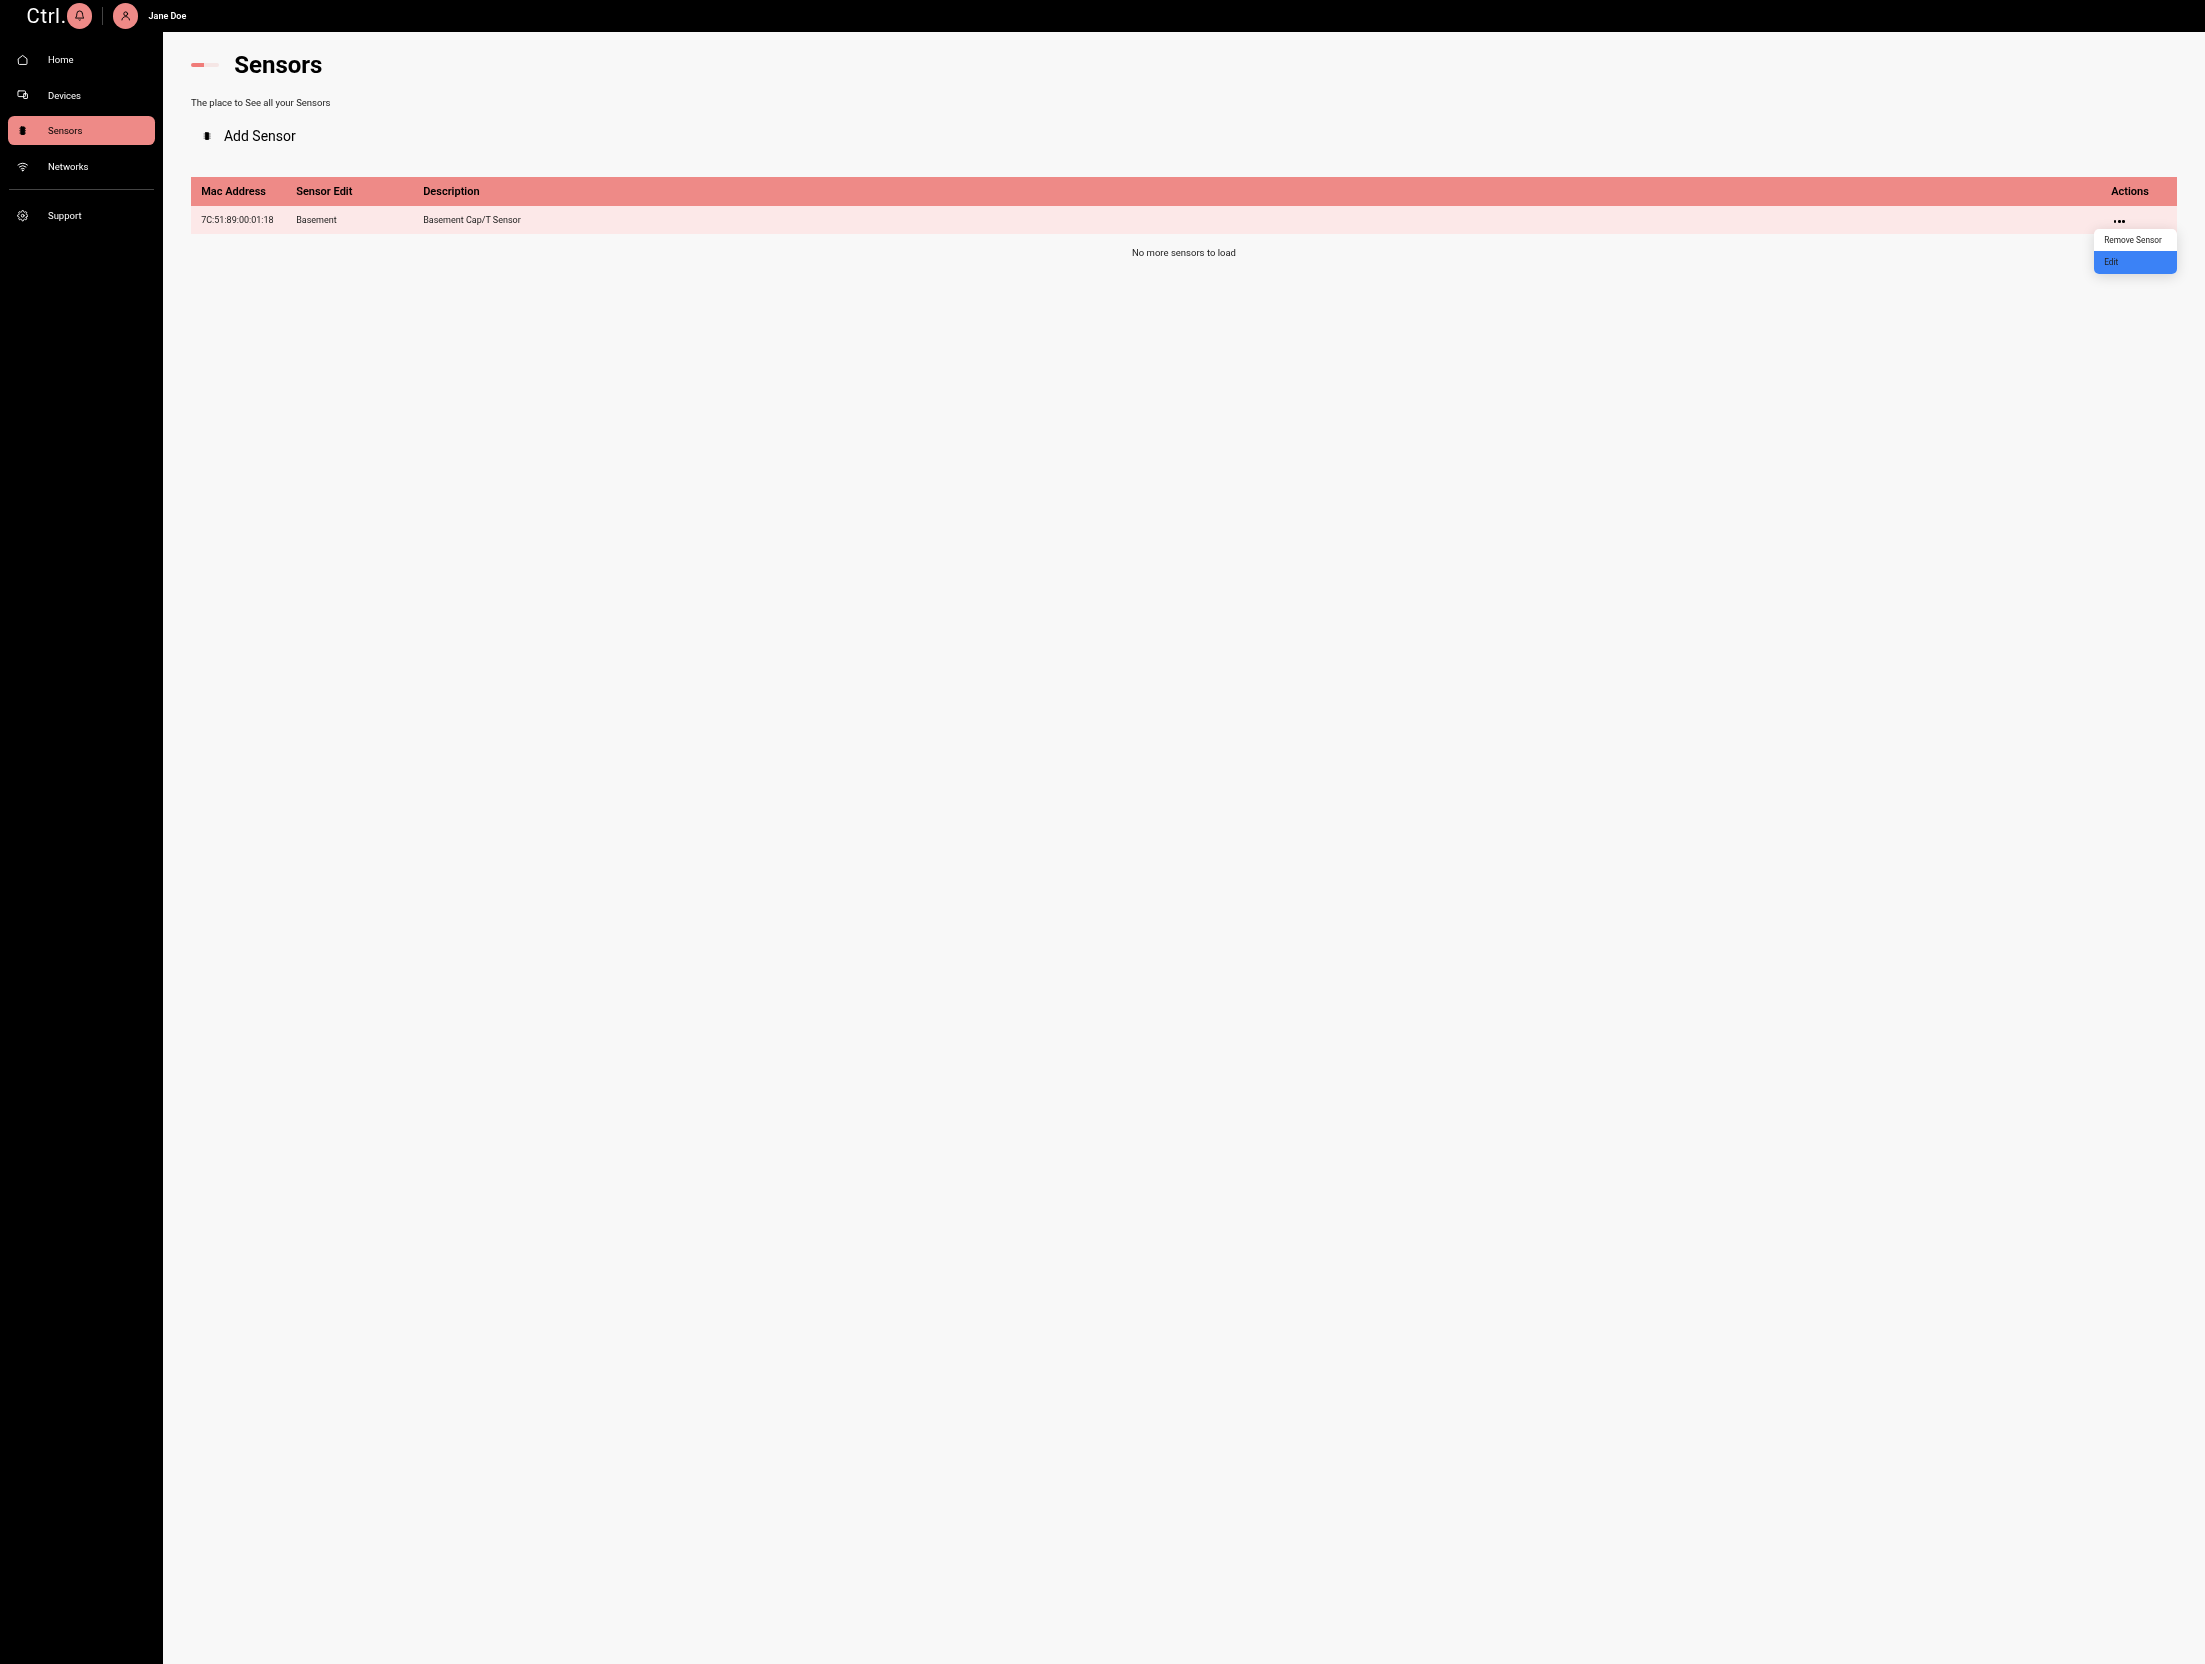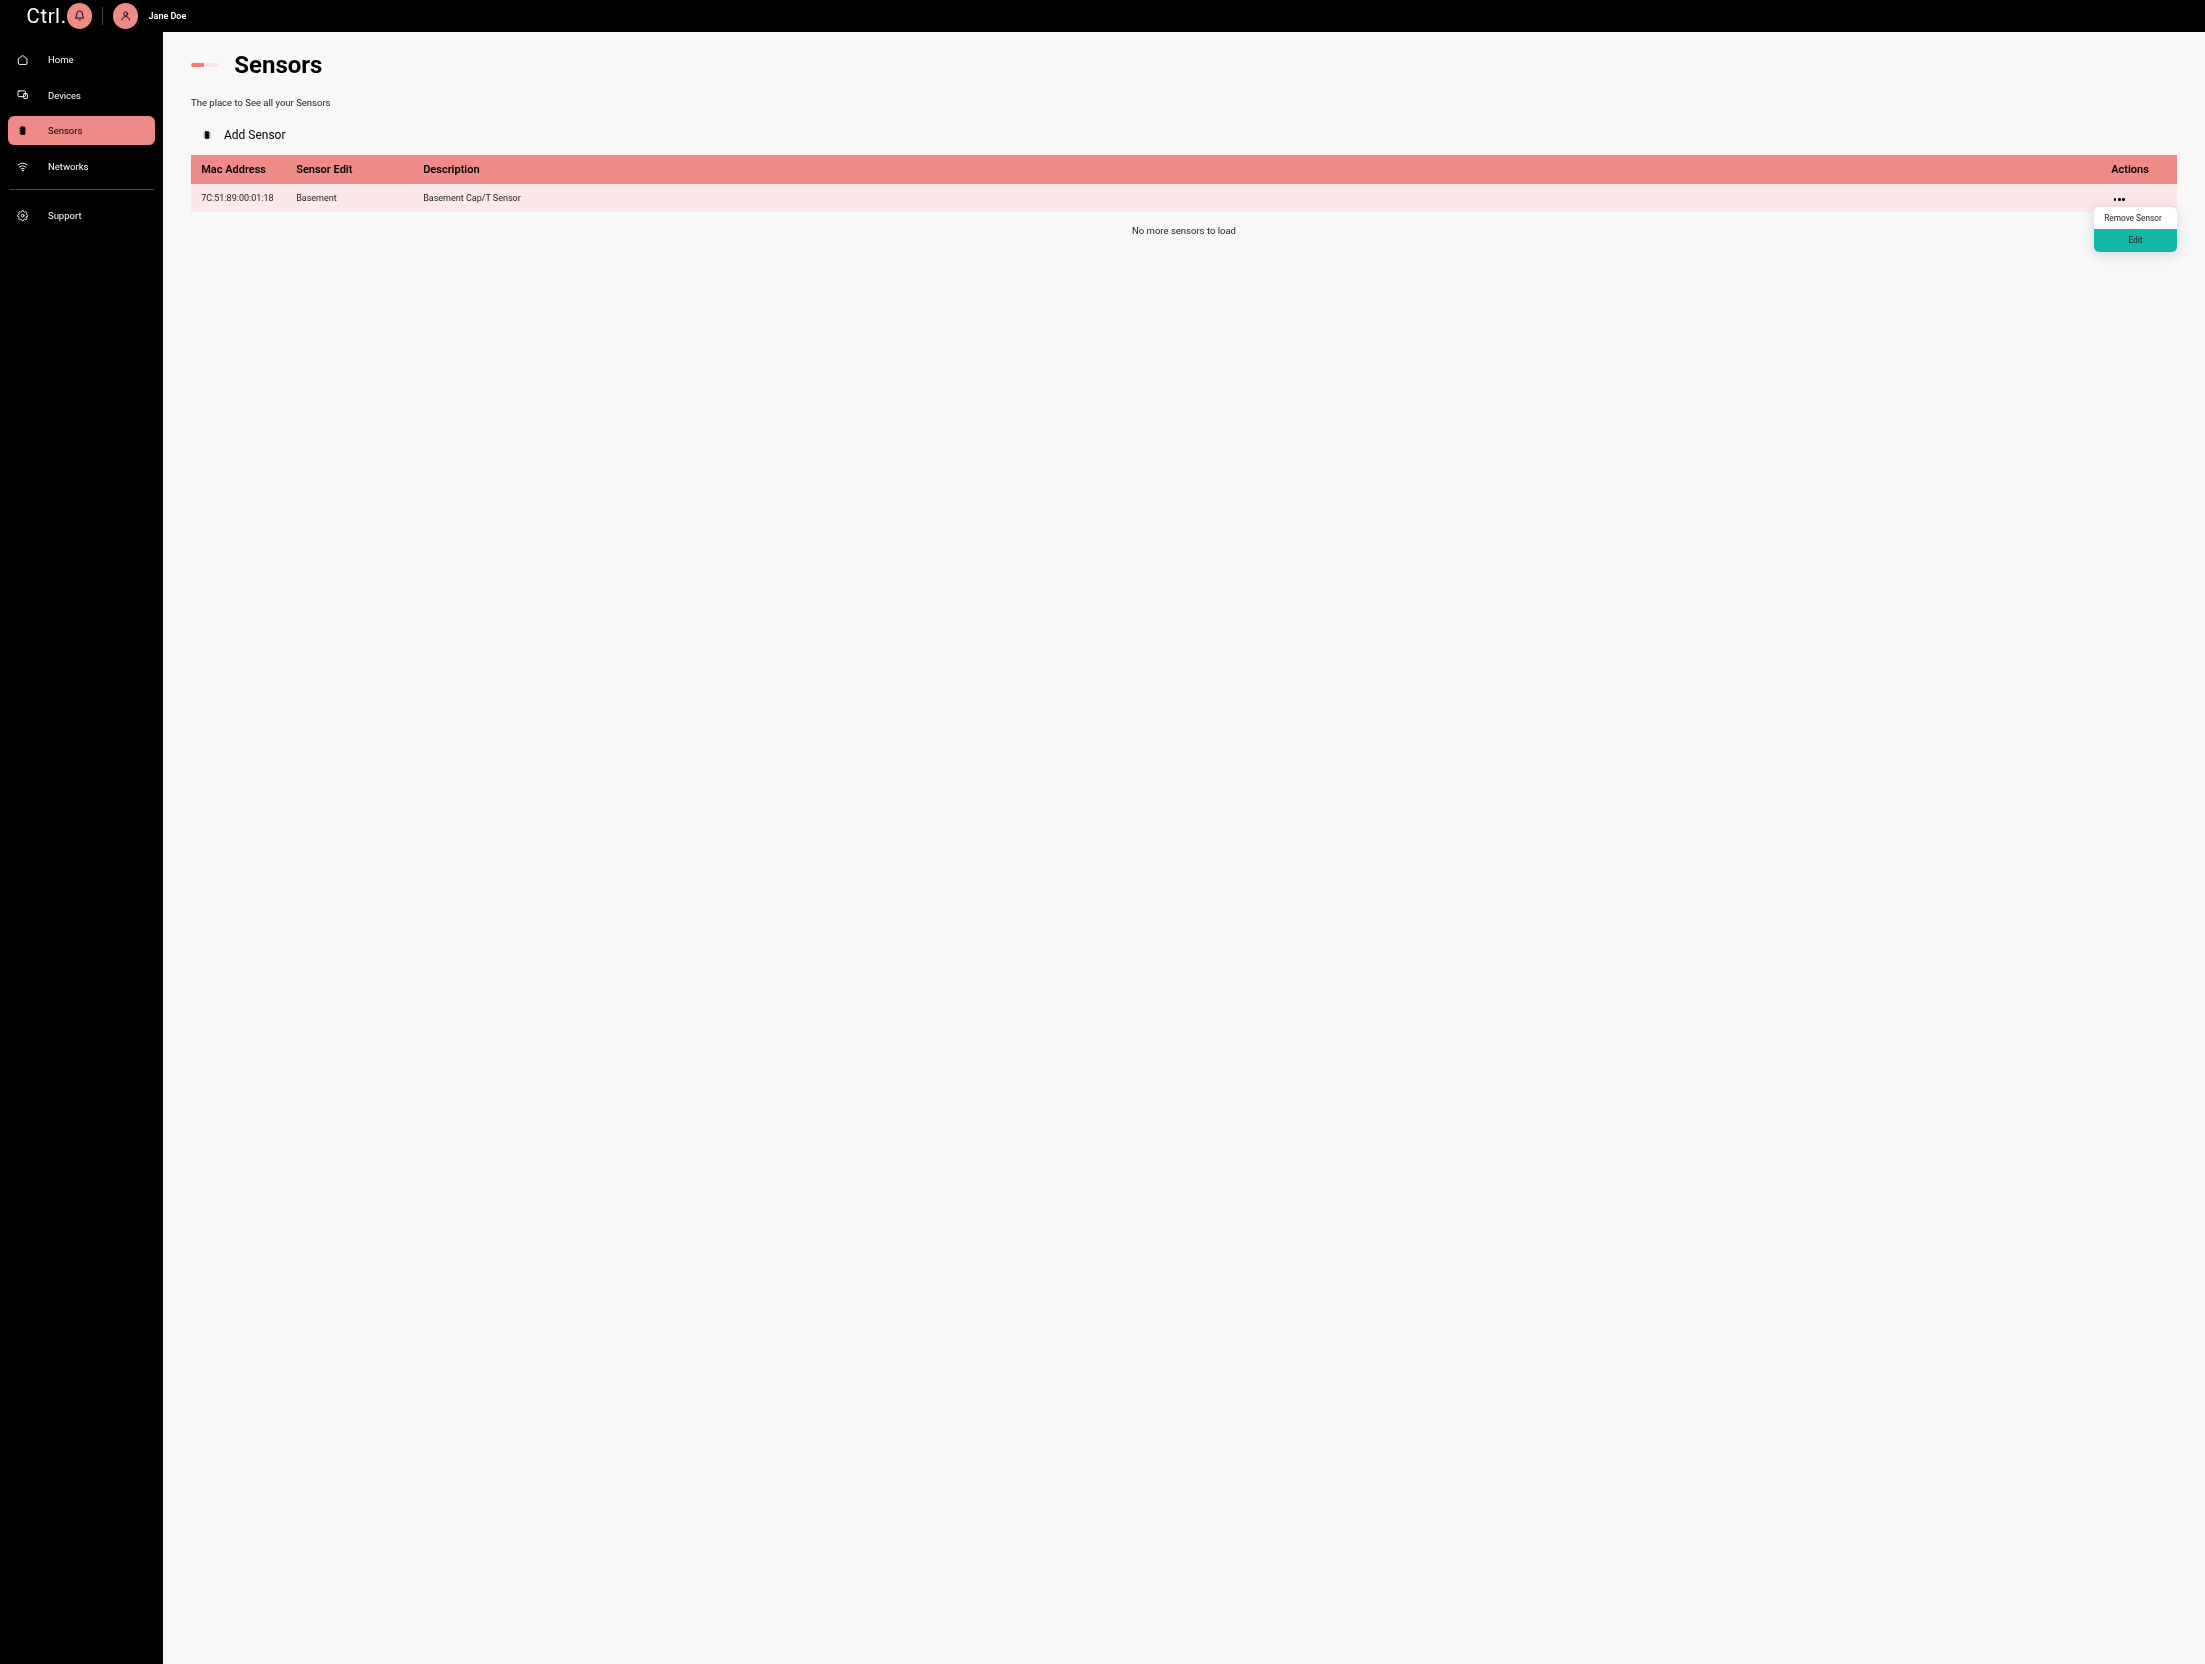--- a/index.html
+++ b/index.html
@@ -120,23 +120,23 @@
     .page-subtitle {
       font-size: 9.5px;
       color: #222;
       margin-bottom: 15.2px;
     }
     .add-sensor {
       display: inline-flex;
       align-items: center;
       gap: 11.4px;
       padding: 5.1px 7.6px 5.1px 11.4px;
-      font-size: 12px;
-      cursor: pointer;
-      margin-bottom: 8px;
+      font-size: 14px;
+      cursor: pointer;
+      margin-bottom: 28px;
     }
     .table {
       width: 100%;
       border-collapse: collapse;
     }
     .table thead tr {
       background: #ee8a87;
     }
     .table th {
       text-align: left;
@@ -188,22 +188,21 @@
       min-width: 83px;
       overflow: hidden;
       z-index: 10;
     }
     .dropdown-item {
       padding: 6.3px 10.2px;
       font-size: 8.3px;
       cursor: pointer;
     }
     .dropdown-item.hover {
-      background: #14b8a6;
-      text-align: center;
+      background: #3b82f6;
     }
     .no-more {
       text-align: center;
       font-size: 9.5px;
       color: #222;
       padding: 12.7px 0;
     }
     .th-actions { padding-right: 15.2px; }
   </style>
 </head>

